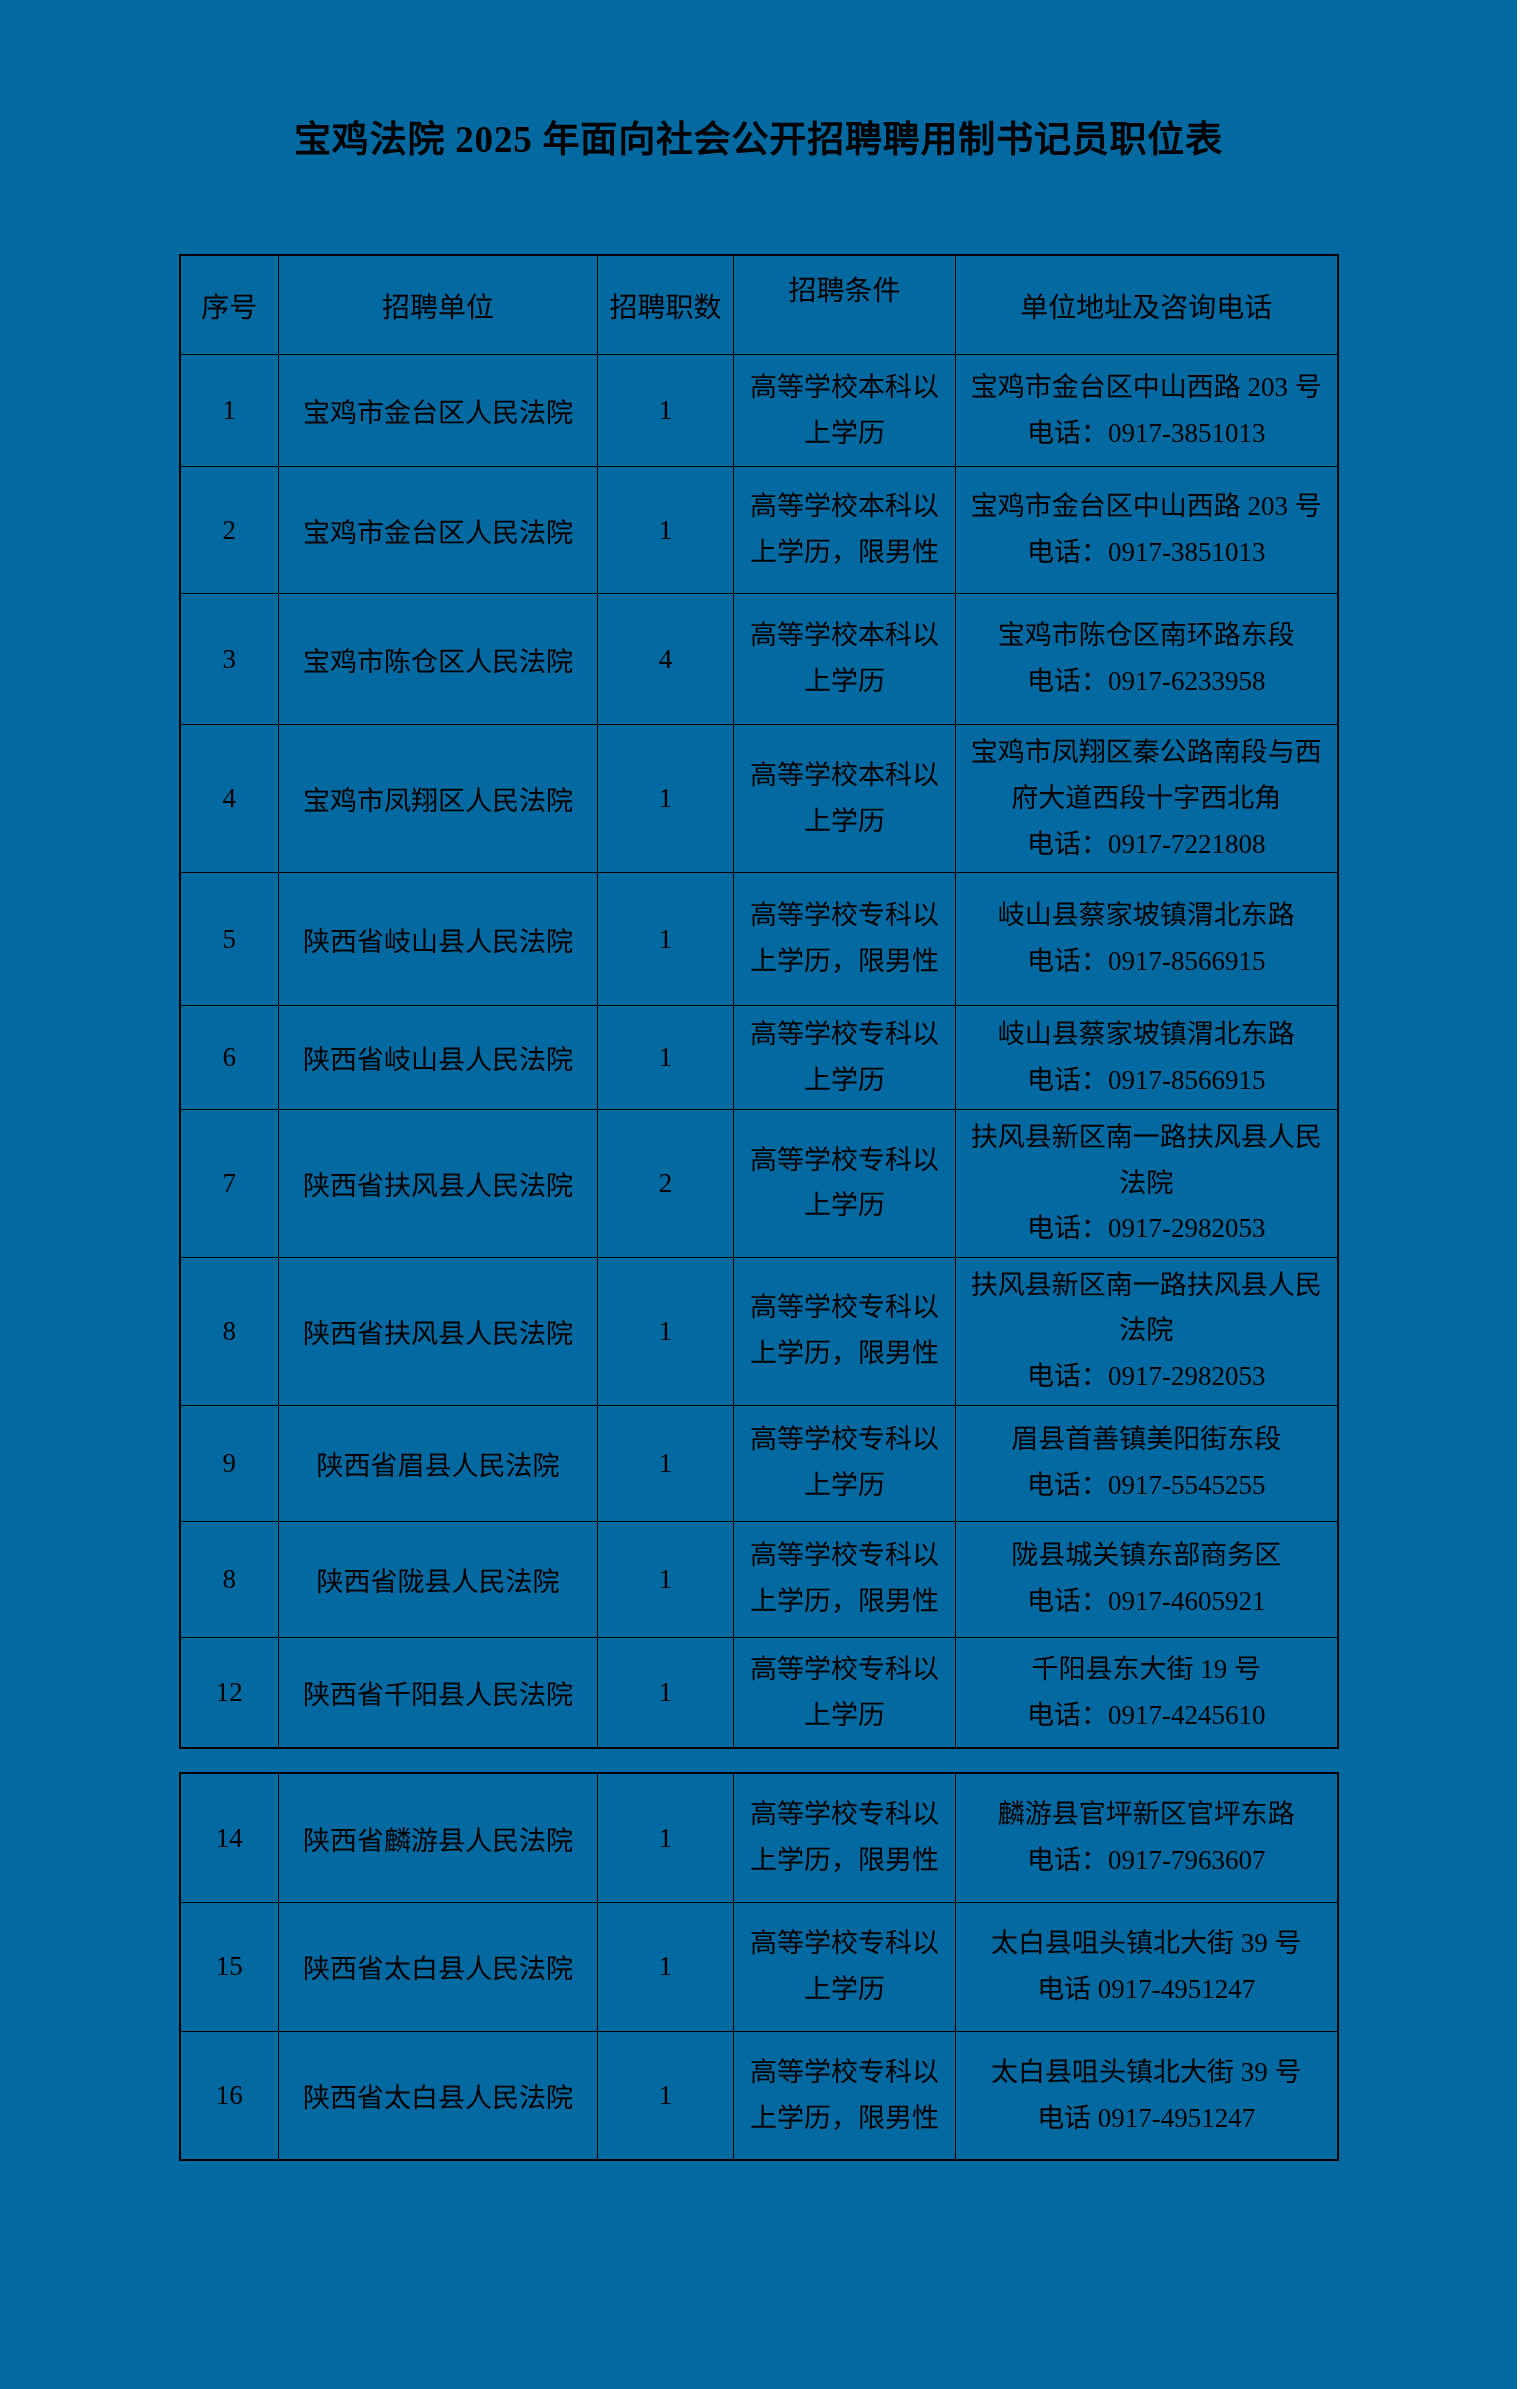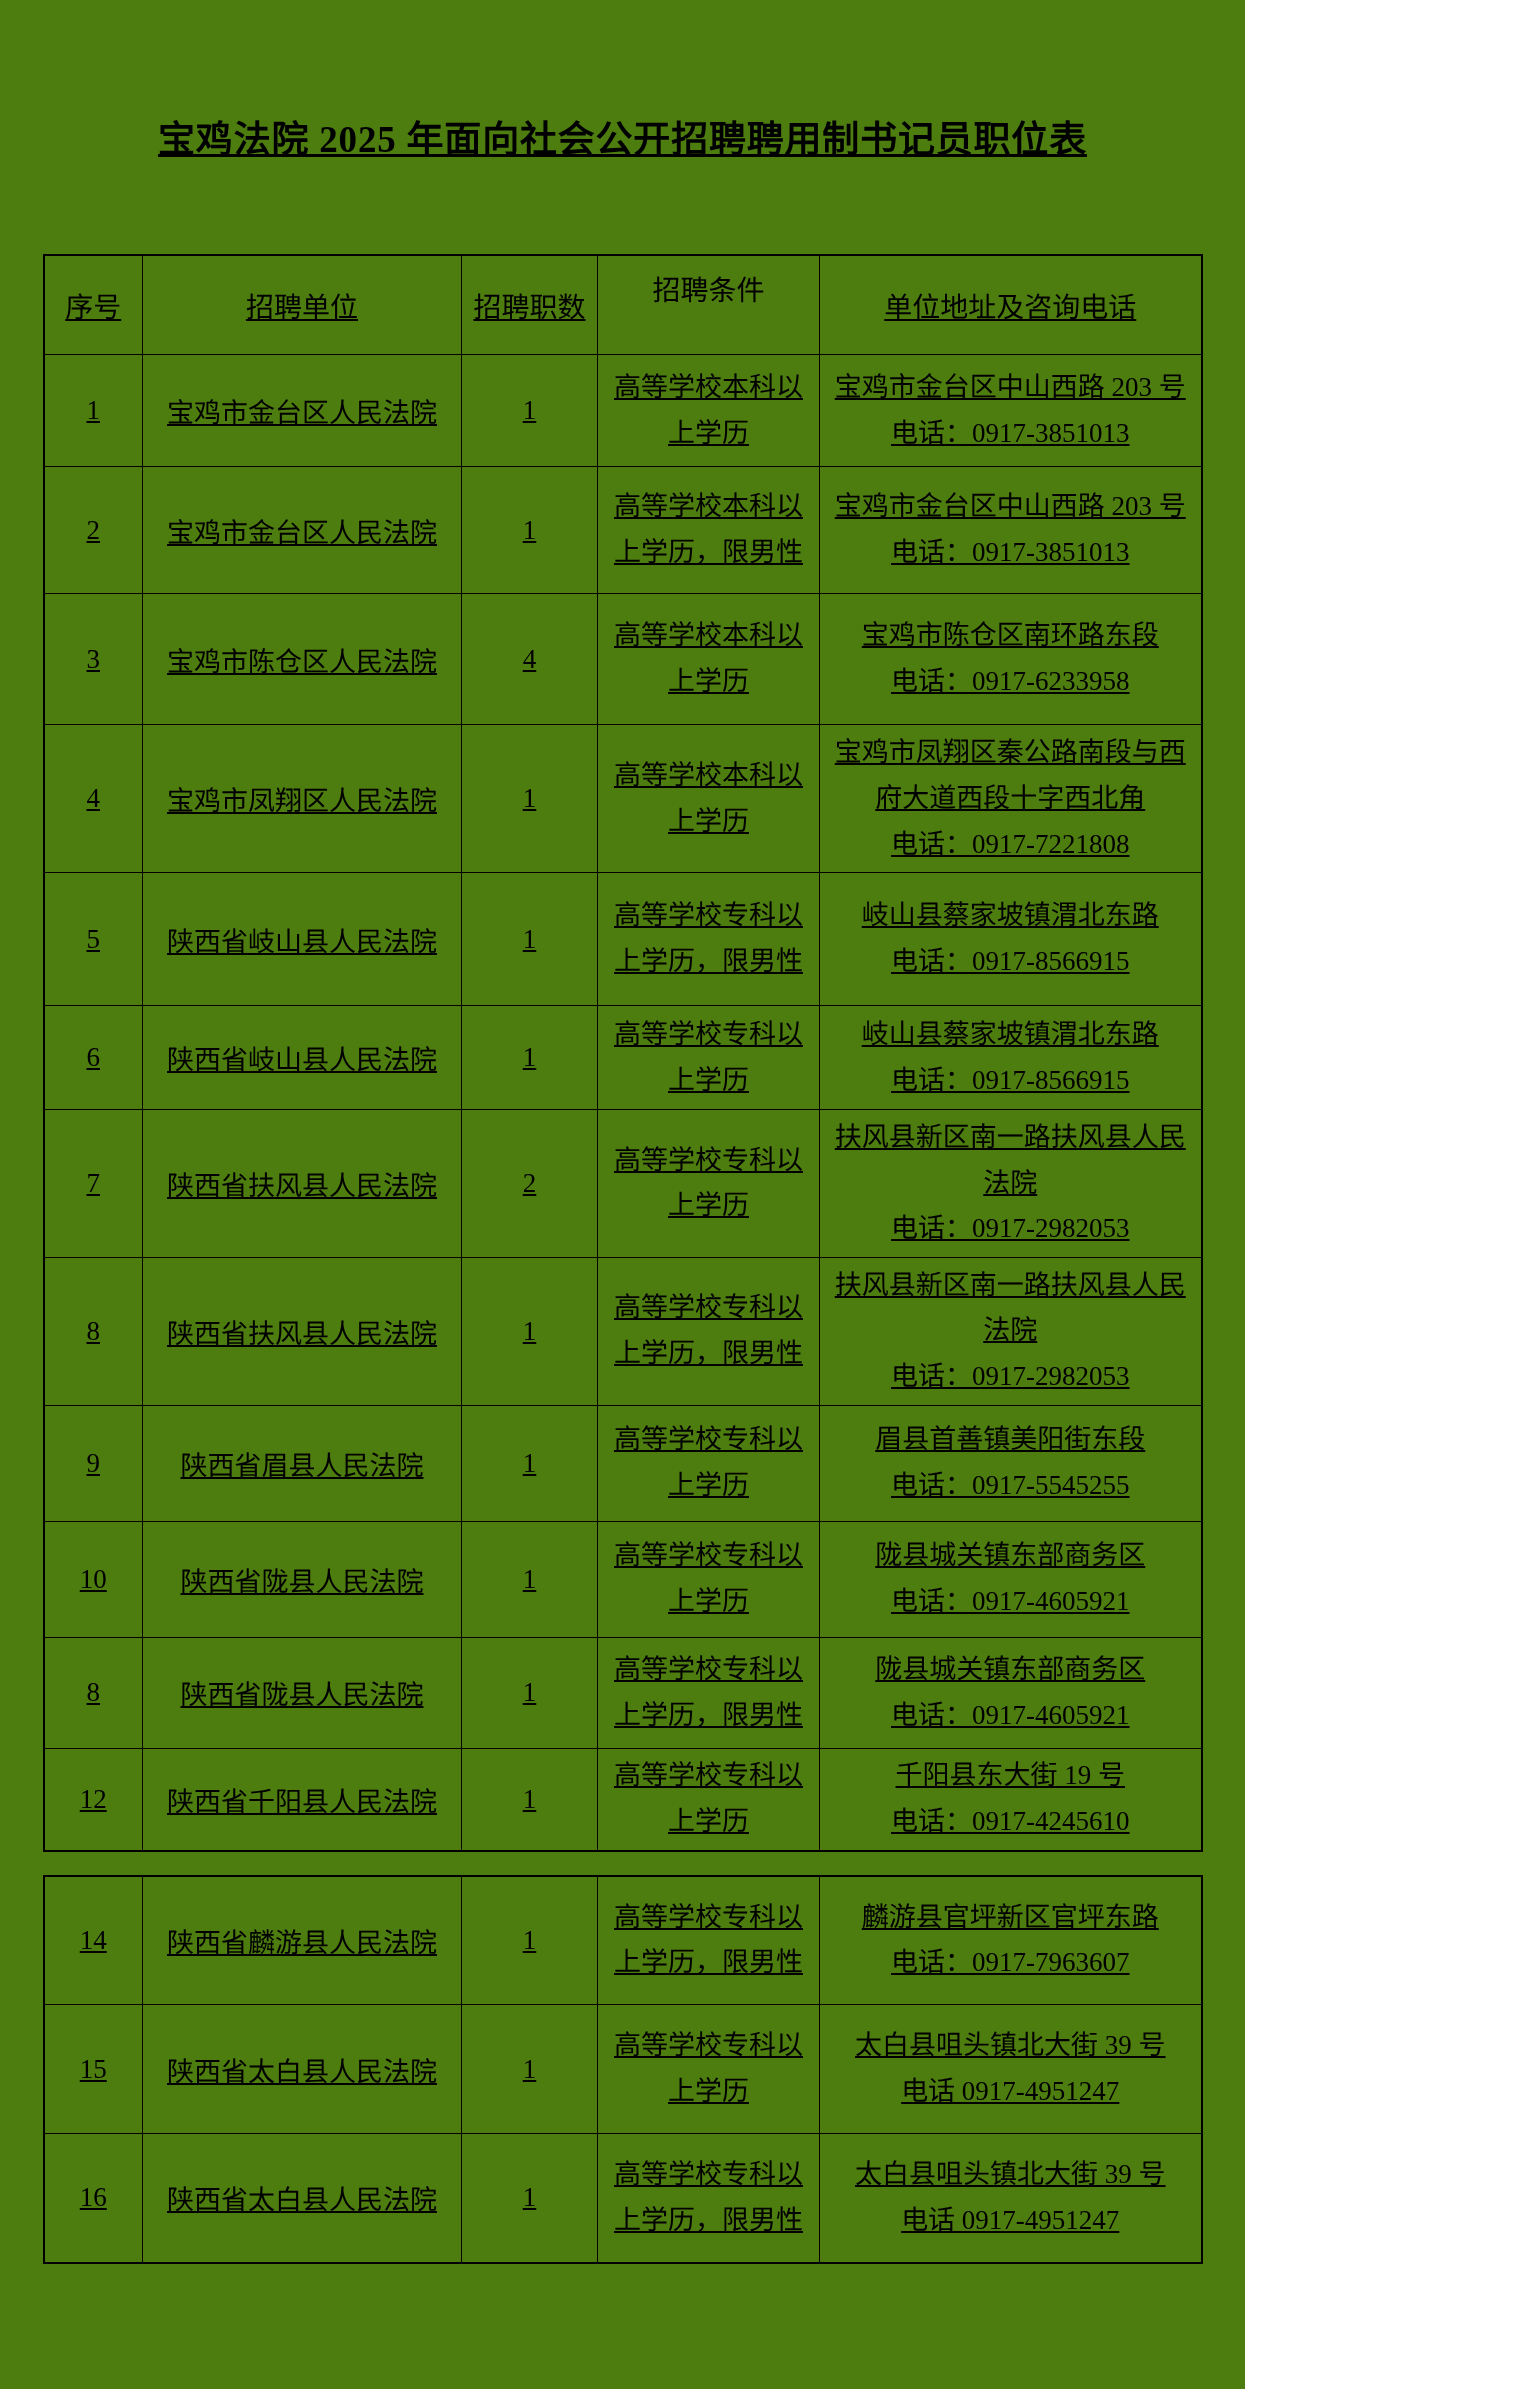--- a/index.html
+++ b/index.html
@@ -4,25 +4,24 @@
 <style>
   html, body {
     margin: 0;
     padding: 0;
     background: #ffffff;
     color: #000000;
     font-family: "Liberation Serif", "DejaVu Serif", serif;
   }
   .page {
     position: relative;
-    width: 1245px;
+    width: 1517px;
     height: 2389px;
-    background: #4d7c0f;
+    background: #0369a1;
     overflow: hidden;
-    text-decoration: underline;
   }
   .doc-title {
     margin: 0;
     padding-top: 120px;
     text-align: center;
     font-size: 37px;
     font-weight: bold;
     letter-spacing: 0.8px;
     line-height: 1.1;
   }
@@ -197,32 +196,20 @@
           <td>1</td>
           <td>
             <div class="cond">高等学校专科以上学历</div>
           </td>
           <td>
             <div class="addr">眉县首善镇美阳街东段</div>
             <div class="phone">电话：0917-5545255</div>
           </td>
         </tr>
         <tr>
-          <td>10</td>
-          <td>陕西省陇县人民法院</td>
-          <td>1</td>
-          <td>
-            <div class="cond">高等学校专科以上学历</div>
-          </td>
-          <td>
-            <div class="addr">陇县城关镇东部商务区</div>
-            <div class="phone">电话：0917-4605921</div>
-          </td>
-        </tr>
-        <tr>
           <td>8</td>
           <td>陕西省陇县人民法院</td>
           <td>1</td>
           <td>
             <div class="cond">高等学校专科以上学历，限男性</div>
           </td>
           <td>
             <div class="addr">陇县城关镇东部商务区</div>
             <div class="phone">电话：0917-4605921</div>
           </td>

